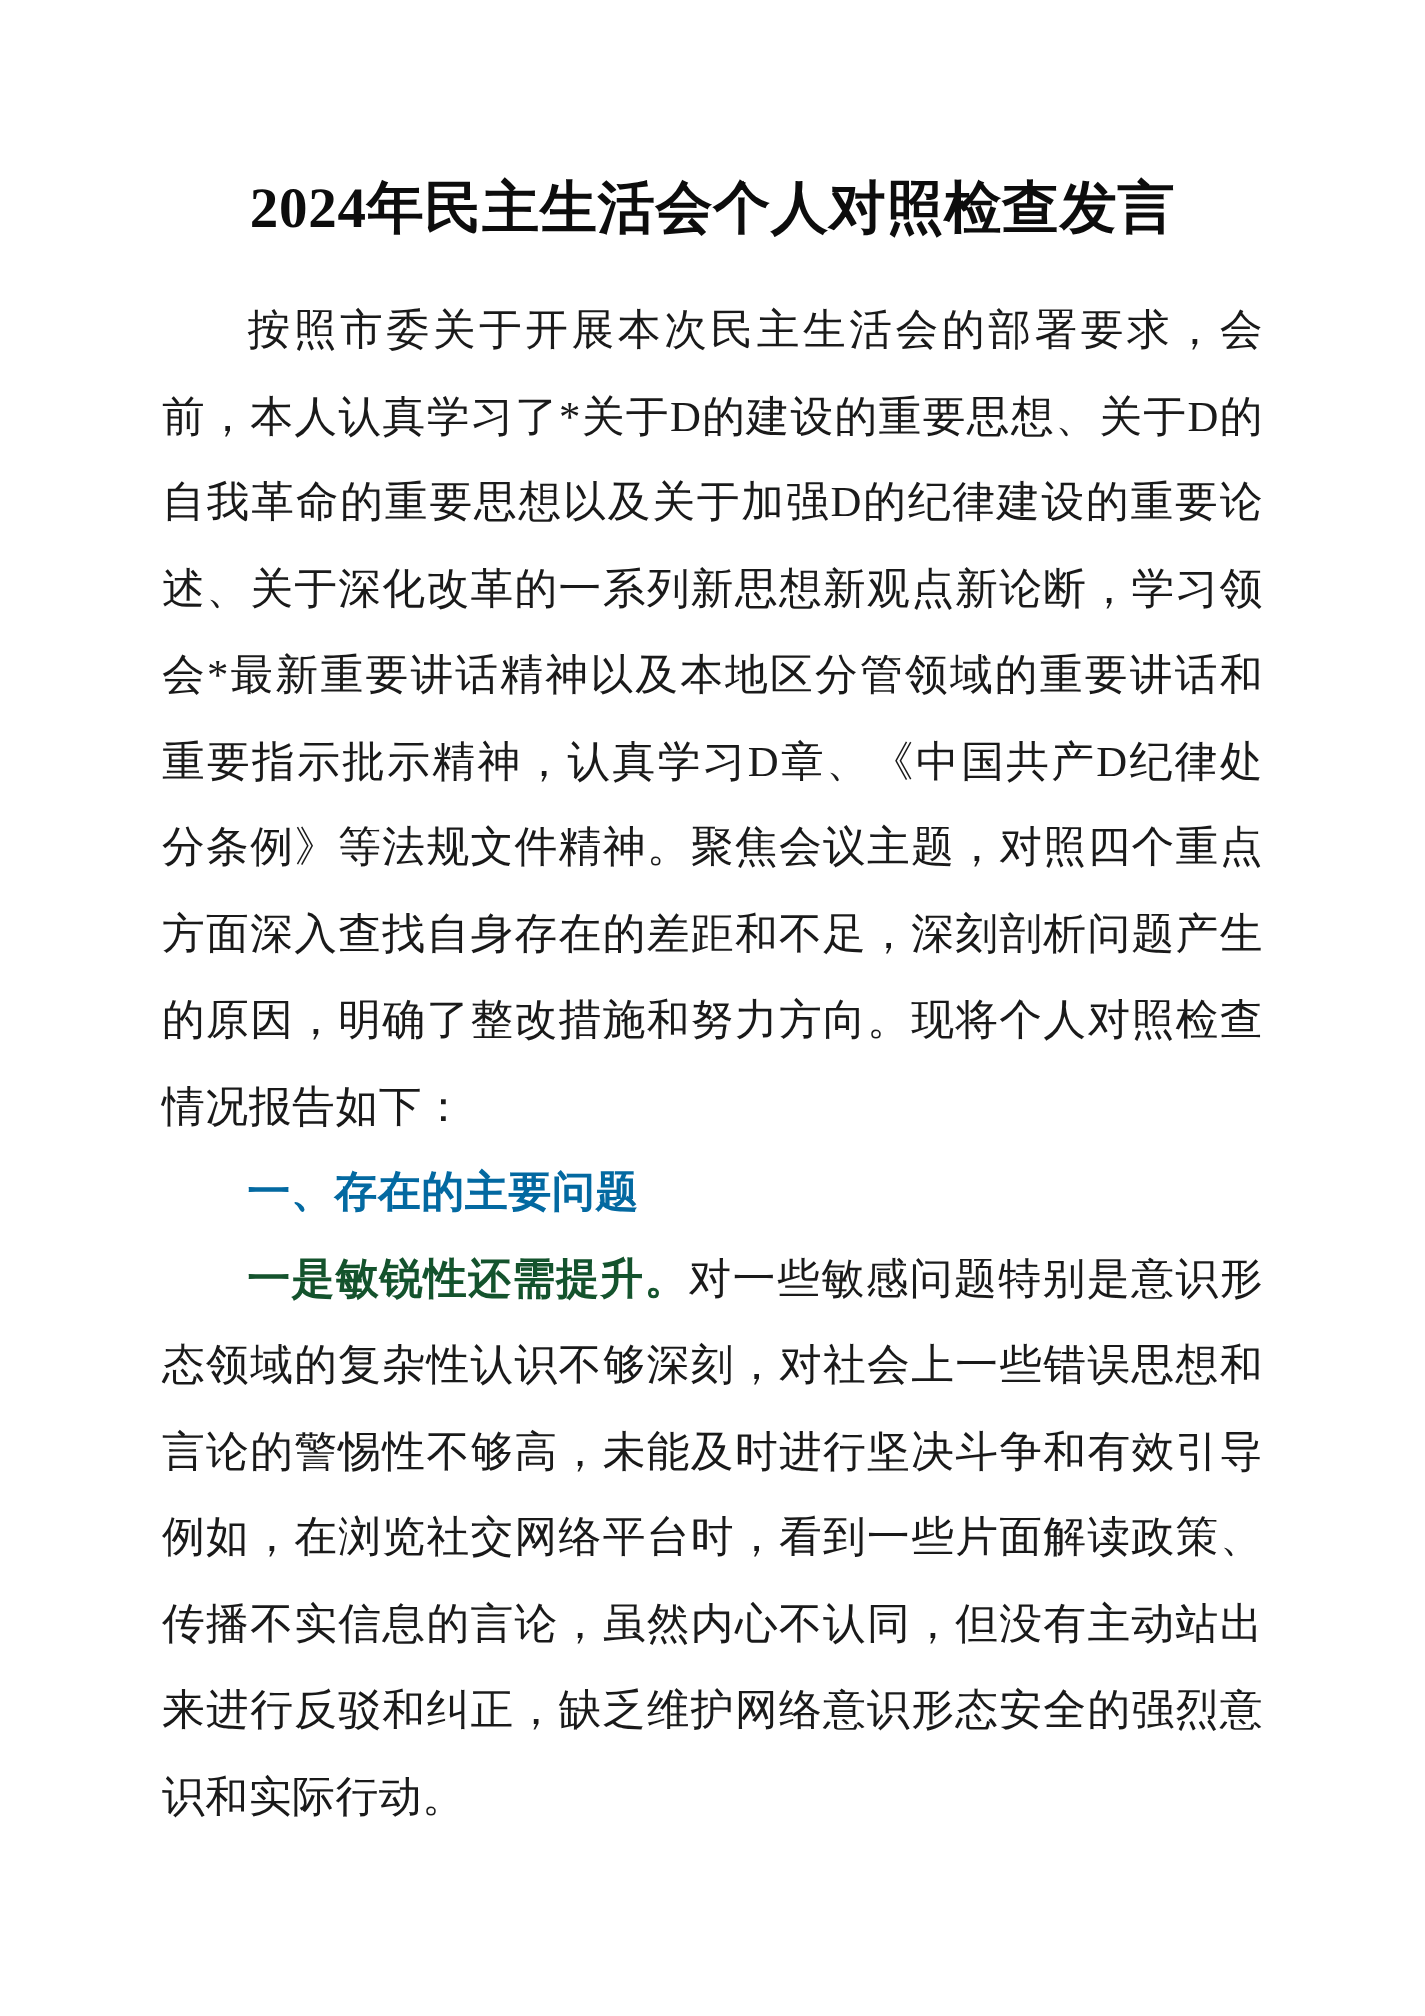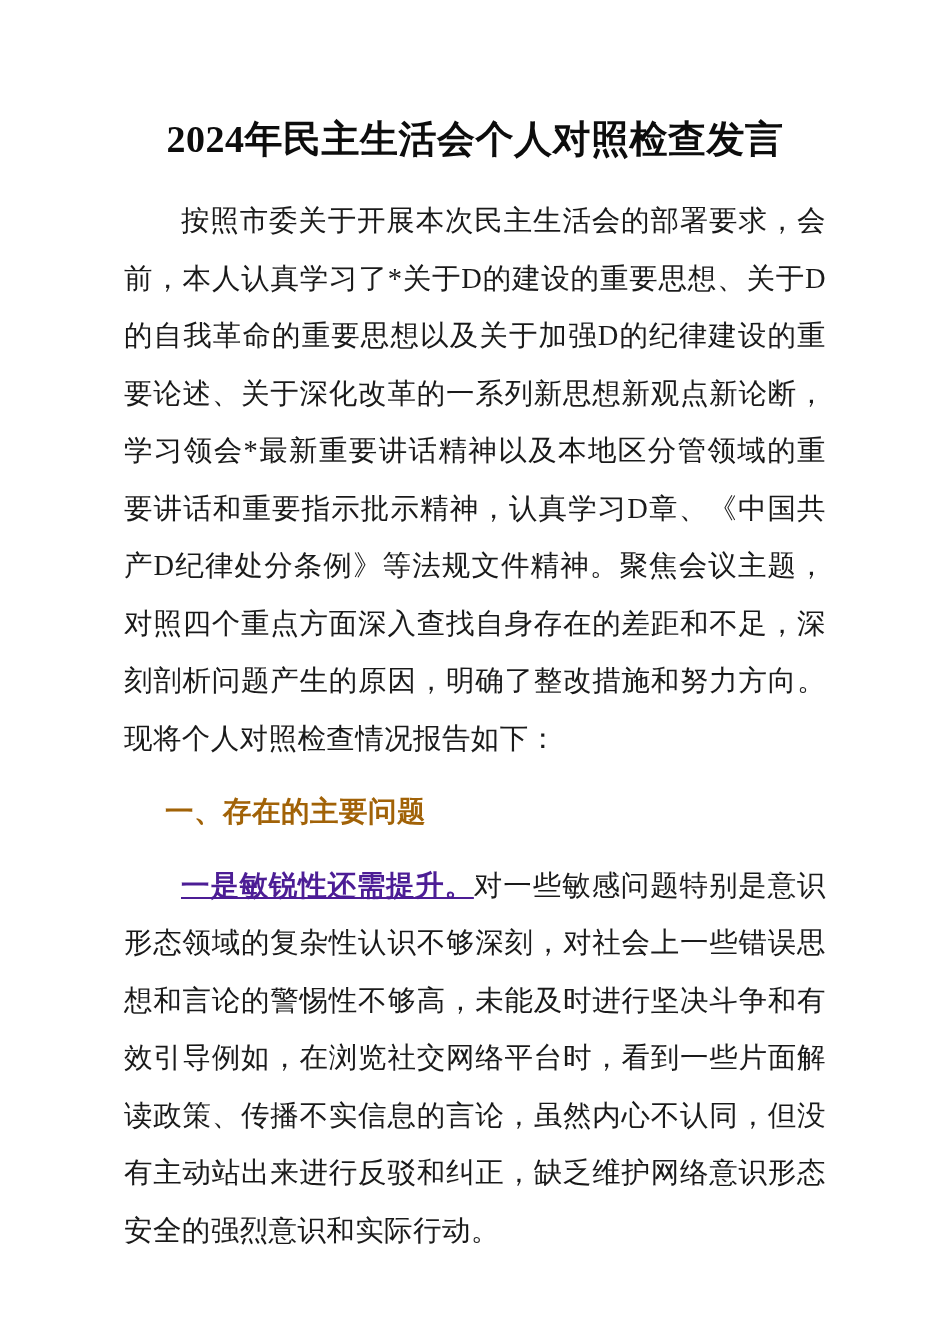--- a/index.html
+++ b/index.html
@@ -52,21 +52,21 @@
     display: block;
     padding-top: 8px;
   }
 
   
   .body-block {
     margin-top: 24px;
   }
 
   p.para {
-    margin: 16px;
+    margin: 0;
     padding: 0;
     font-family: "Liberation Serif", "DejaVu Serif", serif;
     font-size: 28.5px;
     line-height: 57.5px;
     text-align: justify;
     text-justify: inter-ideograph;
     text-indent: 57px;
     letter-spacing: 0.4px;
     color: #1a1a1a;
     word-break: break-all;
@@ -75,30 +75,29 @@
   
   p.heading-1 {
     margin: 0;
     padding: 0;
     font-family: "Liberation Sans", "DejaVu Sans", sans-serif;
     font-weight: 700;
     font-size: 28.5px;
     line-height: 57.5px;
     text-indent: 57px;
     letter-spacing: 0.5px;
-    color: #a16207;
+    color: #0369a1;
   }
 
   
   .lead {
     font-family: "Liberation Sans", "DejaVu Sans", sans-serif;
     font-weight: 700;
     letter-spacing: 0.3px;
-    color: #4c1d95;
-    text-decoration: underline;
+    color: #14532d;
   }
 </style>
 </head>
 <body>
 
 <div class="page">
   <div class="content">
 
     <h1 class="doc-title">
       <span class="title-line-1">2024年民主生活会个人对照检查发言</span>

